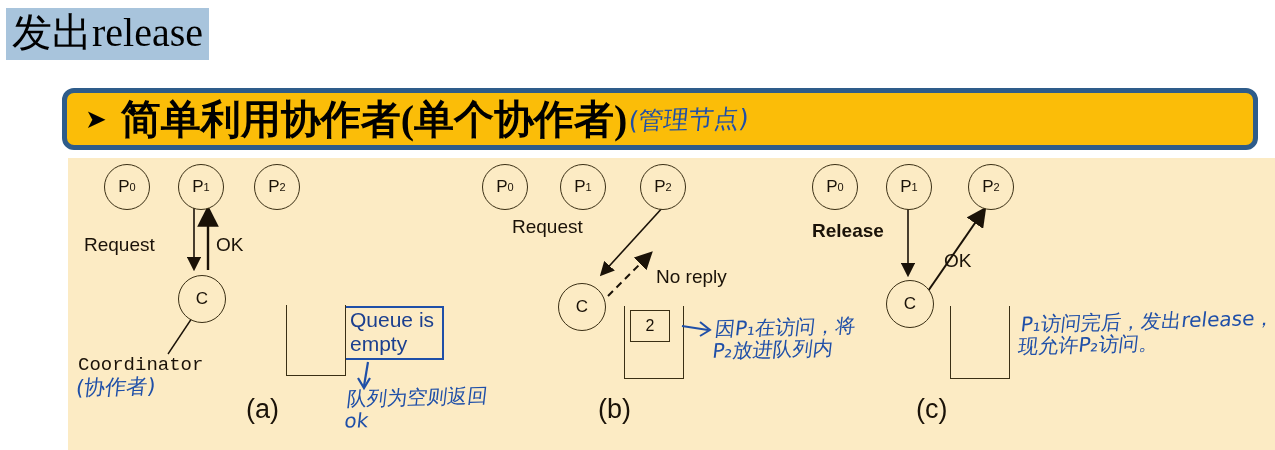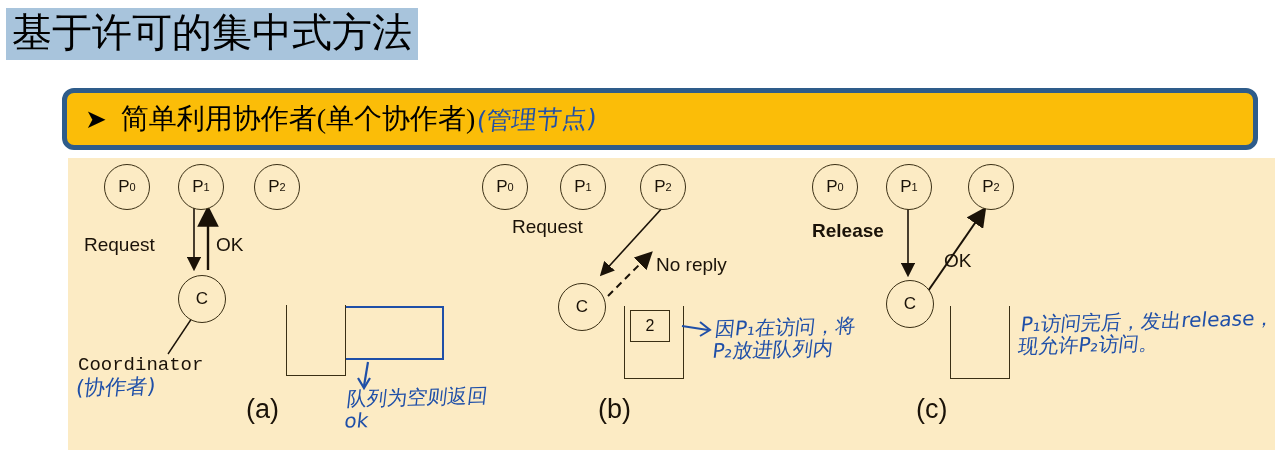--- a/index.html
+++ b/index.html
@@ -13,21 +13,21 @@
       font-size:40px;line-height:1.15;font-weight:400;
       padding:2px 6px 4px 6px;white-space:nowrap;}
 
   
   #banner{position:absolute;left:62px;top:88px;width:1196px;height:62px;
       background:#FBBD08;border:5px solid #2E5C8A;border-radius:12px;
       box-sizing:border-box;display:flex;align-items:center;overflow:hidden;}
   #banner-arrow{margin-left:18px;margin-right:14px;font-size:26px;line-height:1;
       color:#000;flex:0 0 auto;}
   #banner-text{font-family:"Liberation Serif","DejaVu Serif",serif;
-      font-size:28px;font-weight:400;color:#000;white-space:nowrap;}
+      font-size:40px;font-weight:700;color:#000;white-space:nowrap;}
   #banner-hand{font-family:"DejaVu Sans",sans-serif;font-size:25px;
       color:#1F4FA8;white-space:nowrap;margin-left:2px;
       transform:skewX(-7deg) rotate(-1.2deg);display:inline-block;}
 
   
   #panel{position:absolute;left:68px;top:158px;width:1207px;height:292px;
       background:#FCEBC4;overflow:hidden;}
 
   .fig{position:absolute;top:0;height:292px;}
   #fig-a{left:0;width:400px;}
@@ -56,21 +56,21 @@
   svg{position:absolute;left:0;top:0;overflow:visible;}
   .qbox{position:absolute;border:1.5px solid #3a2f14;border-top:none;
       background:transparent;}
   .qcell{position:absolute;border:1.5px solid #3a2f14;
       display:flex;align-items:center;justify-content:center;
       font-size:16px;color:#1a1208;background:#FCEBC4;}
 </style>
 </head>
 <body>
 
-<div id="slide-title">基于许可的集中式方法</div>
+<div id="slide-title">发出release</div>
 
 <div id="banner">
   <span id="banner-arrow">➤</span>
   <span id="banner-text">简单利用协作者(单个协作者)</span>
   <span id="banner-hand">(管理节点)</span>
 </div>
 
 <div id="panel">
 
   <div class="fig" id="fig-a">
@@ -100,20 +100,22 @@
 
     <div class="cnode" style="left:110px;top:117px;">C</div>
 
     <div class="lbl" style="left:10px;top:196px;font-family:Liberation Mono, monospace;">Coordinator</div>
     <div class="hand" style="left:8px;top:218px;font-size:21px;">(协作者)</div>
 
     <div class="qbox" style="left:218px;top:147px;width:58px;height:70px;"></div>
 
     <div style="position:absolute;left:278px;top:148px;width:98px;height:54px;
                 border:2px solid #1F4FA8;border-left:none;box-sizing:border-box;"></div>
+    <div class="hand" style="left:282px;top:150px;font-size:21px;color:#1b3f8f;transform:none;font-family:'Liberation Sans',sans-serif;">Queue is
+empty</div>
     <svg width="400" height="292">
       <path d="M300,204 L296,228" stroke="#1F4FA8" stroke-width="2.2" fill="none"></path>
       <path d="M290,220 L296,230 L302,220" stroke="#1F4FA8" stroke-width="2.2" fill="none"></path>
     </svg>
     <div class="hand" style="left:278px;top:228px;font-size:20px;">队列为空则返回
 ok</div>
 
     <div class="caption" style="left:178px;top:236px;">(a)</div>
   </div>
 
@@ -131,21 +133,21 @@
       <line x1="196" y1="48" x2="134" y2="116" stroke="#1a1208" stroke-width="1.6" marker-end="url(#ahB1)"></line>
 
       <line x1="140" y1="138" x2="182" y2="96" stroke="#1a1208" stroke-width="2" stroke-dasharray="7,5" marker-end="url(#ahB2)"></line>
     </svg>
 
     <div class="node" style="left:14px;top:6px;">P<sub>0</sub></div>
     <div class="node" style="left:92px;top:6px;">P<sub>1</sub></div>
     <div class="node" style="left:172px;top:6px;">P<sub>2</sub></div>
 
     <div class="lbl" style="left:44px;top:58px;">Request</div>
-    <div class="lbl" style="left:188px;top:96px;">No reply</div>
+    <div class="lbl" style="left:188px;top:108px;">No reply</div>
 
     <div class="cnode" style="left:90px;top:125px;">C</div>
 
     <div class="qbox" style="left:156px;top:148px;width:58px;height:72px;"></div>
     <div class="qcell" style="left:162px;top:152px;width:38px;height:30px;">2</div>
 
     <svg width="330" height="292">
       <path d="M214,168 L240,172" stroke="#1F4FA8" stroke-width="2" fill="none"></path>
       <path d="M232,164 L242,172 L232,178" stroke="#1F4FA8" stroke-width="2" fill="none"></path>
     </svg>

